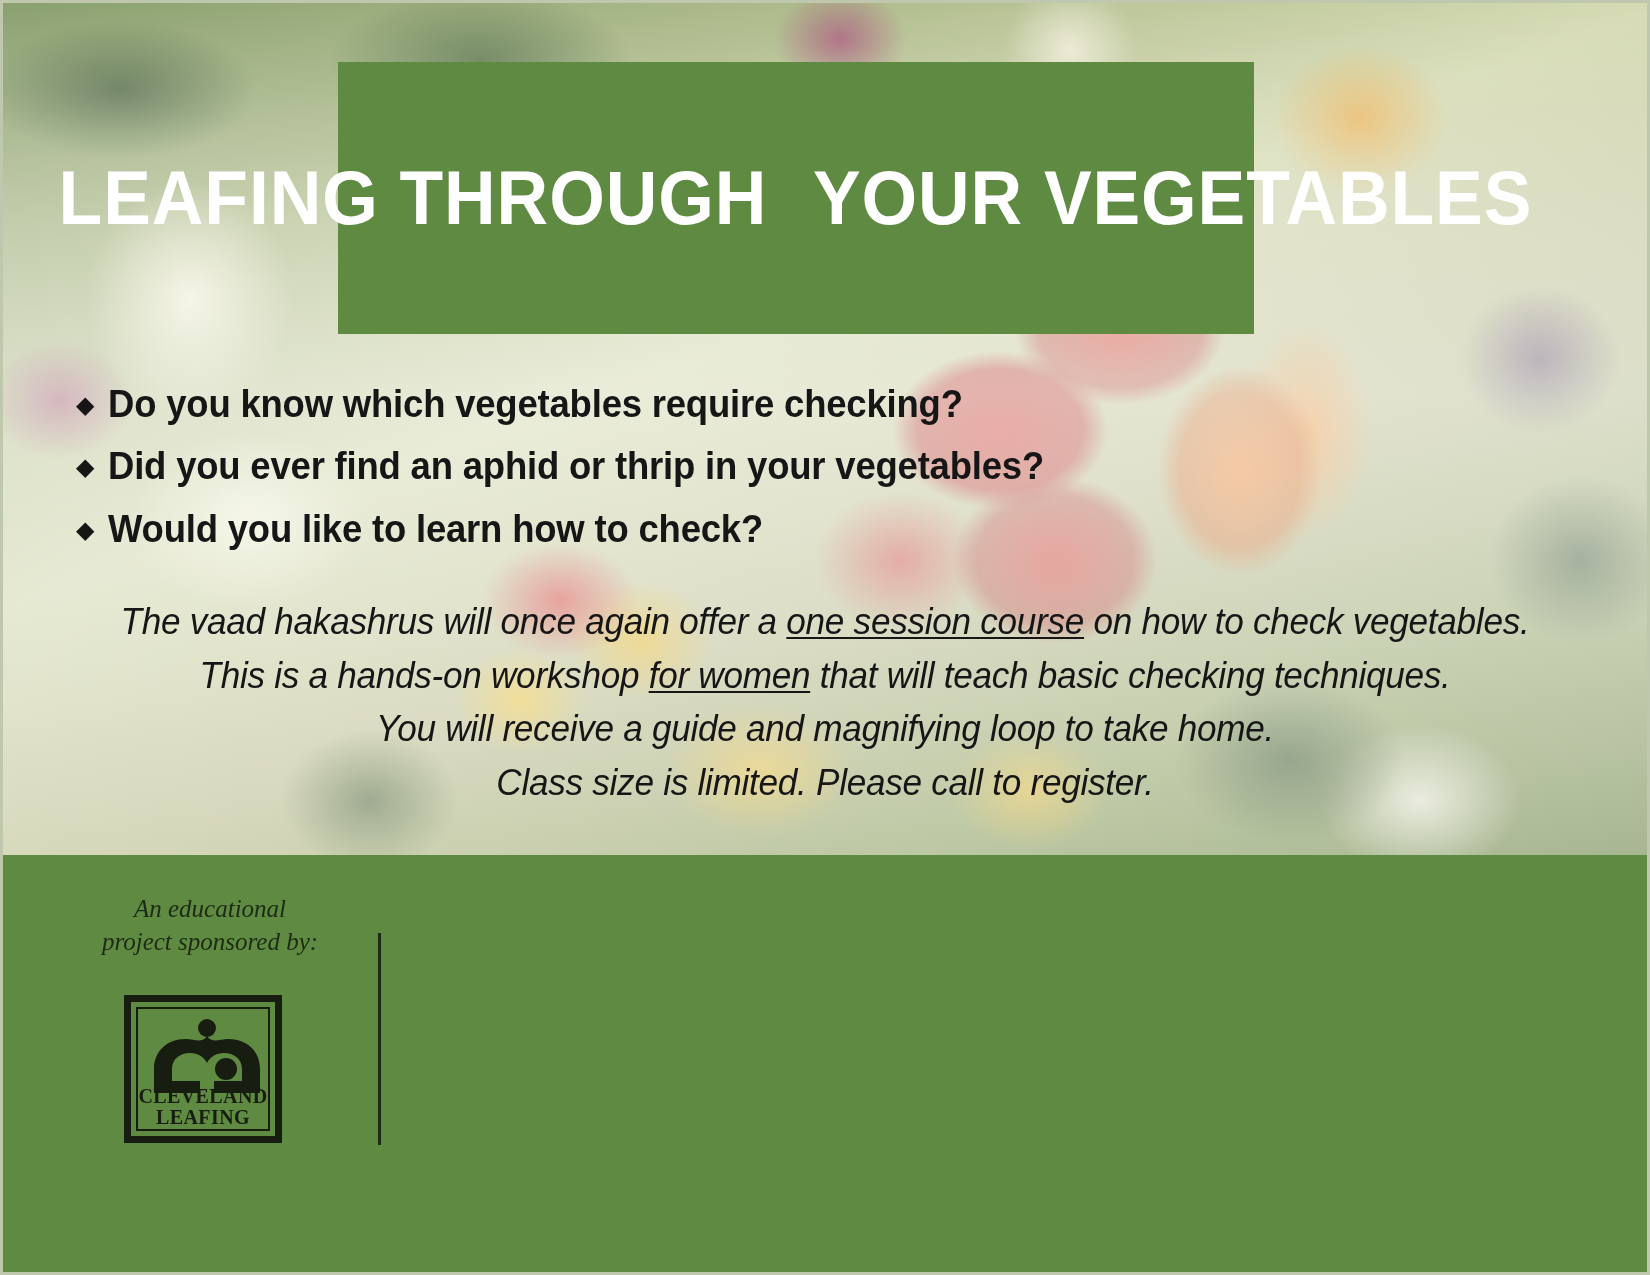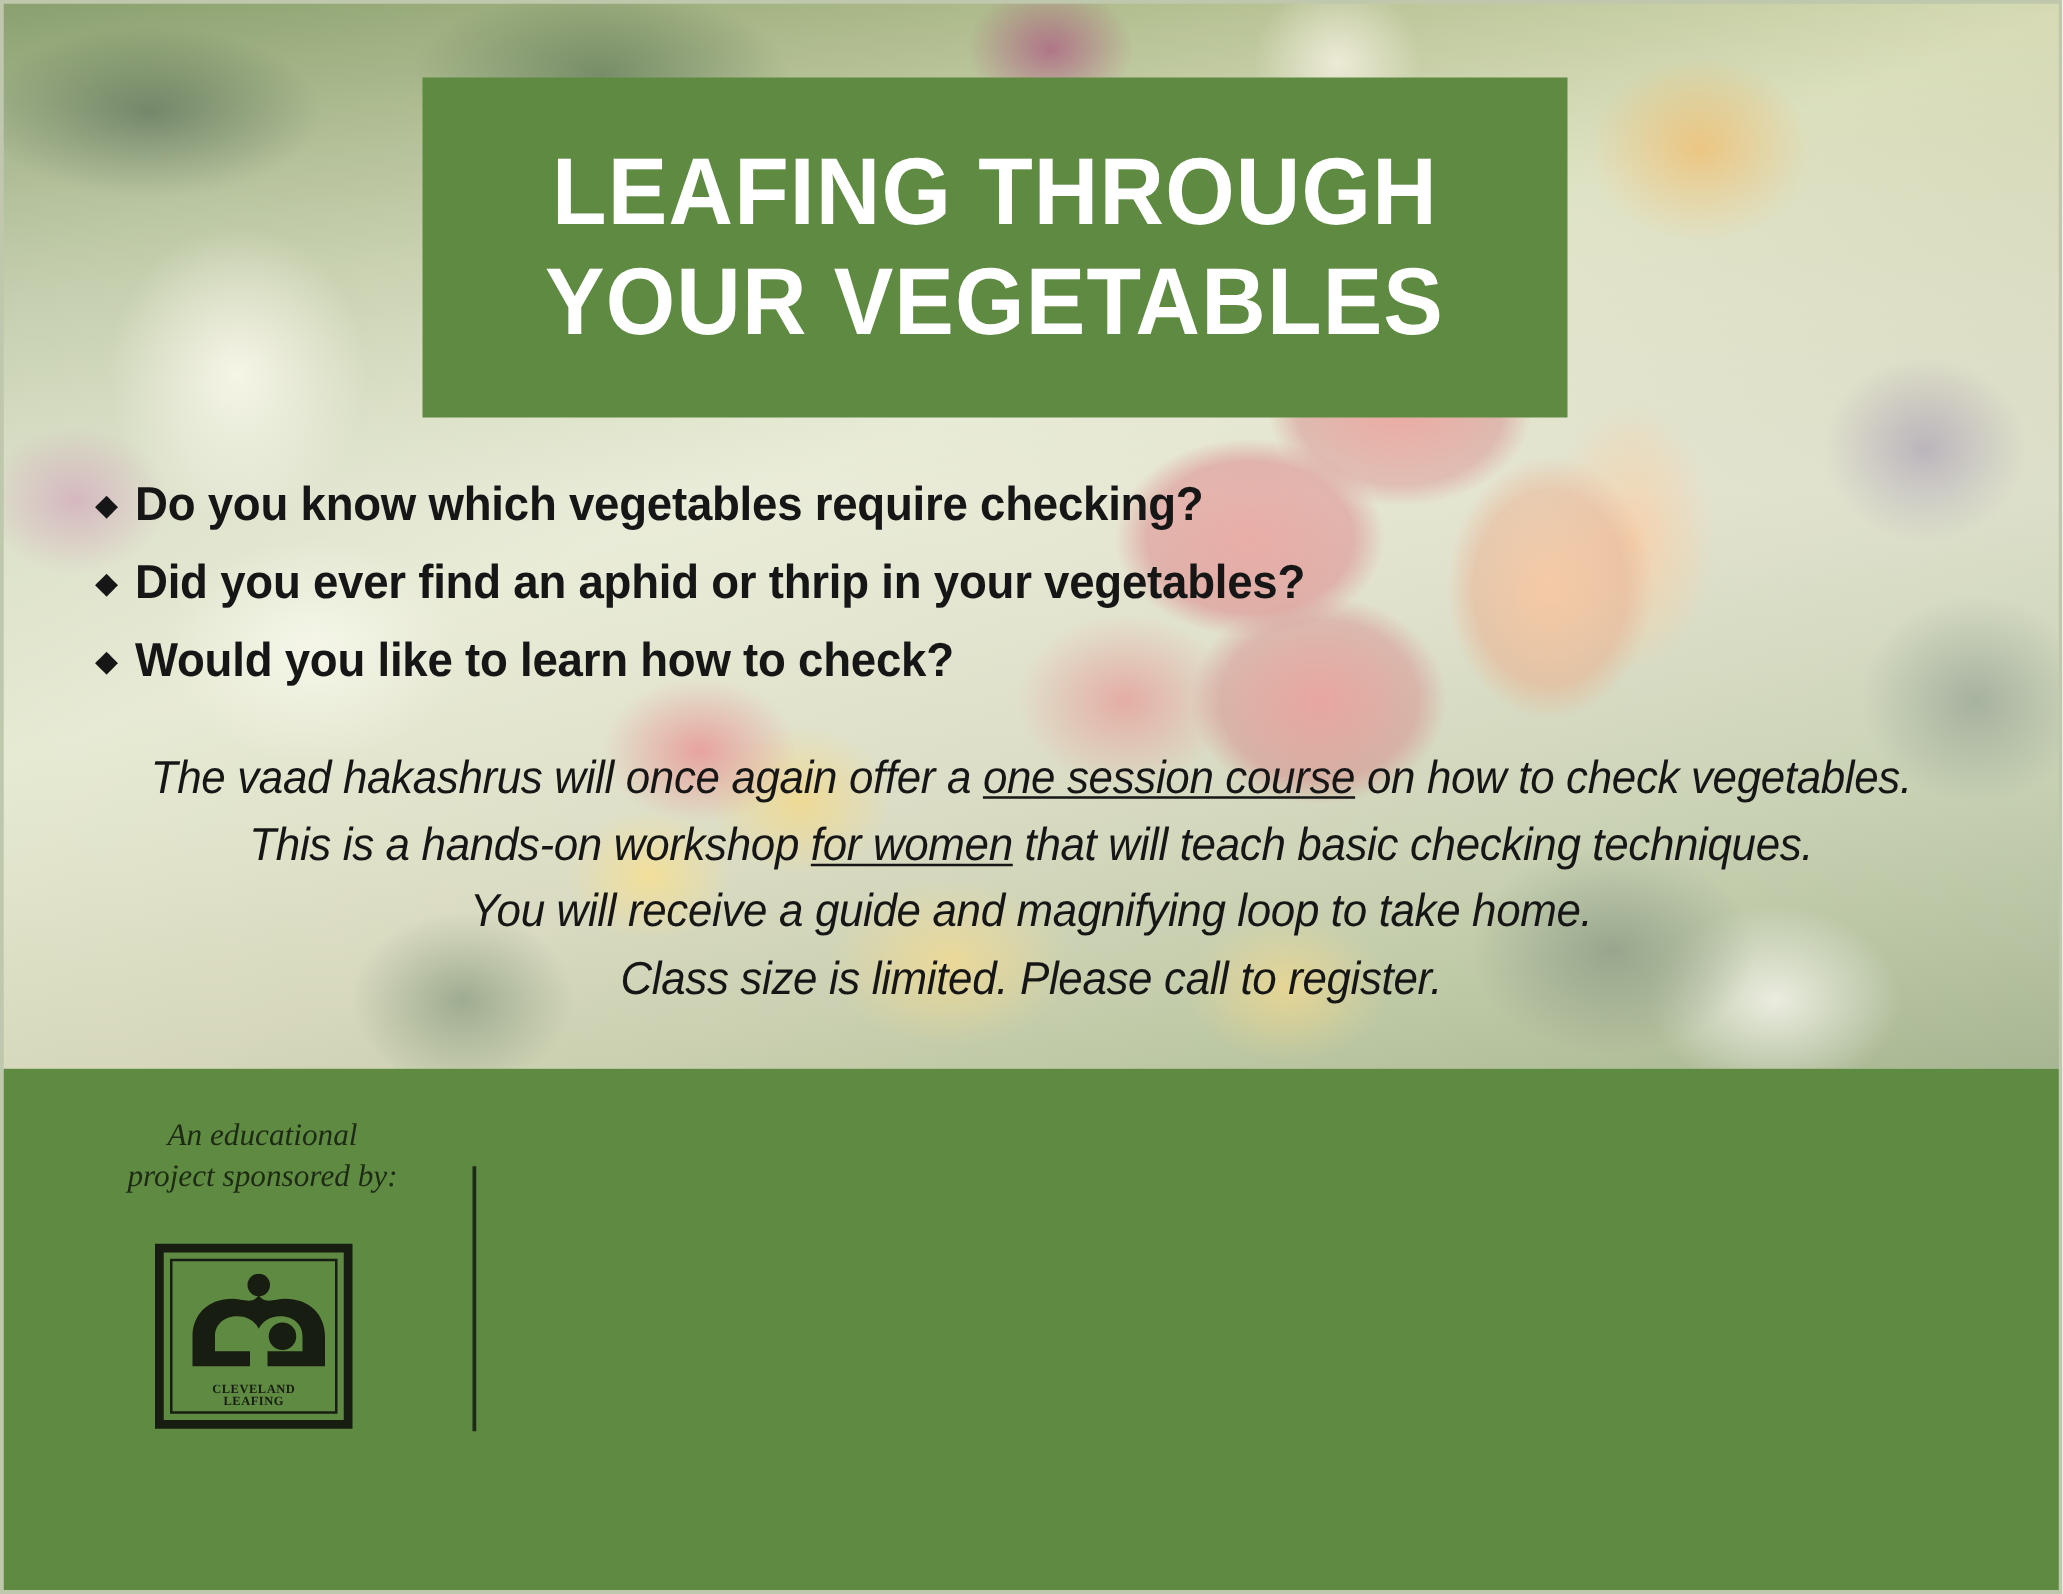--- a/index.html
+++ b/index.html
@@ -77,21 +77,20 @@
 
   
   .title-banner {
     position: absolute;
     left: 338px;
     top: 62px;
     width: 916px;
     height: 272px;
     background: #5f8a42;
     display: flex;
-    flex-direction: column;
     align-items: center;
     justify-content: center;
     z-index: 10;
   }
   .title-line {
     color: #ffffff;
     font-family: "Liberation Sans", sans-serif;
     font-weight: bold;
     font-size: 76px;
     line-height: 1.16;
@@ -213,21 +212,21 @@
     height: 78px;
   }
   .ck-words {
     position: absolute;
     left: 0;
     bottom: 2px;
     width: 100%;
     text-align: center;
     font-family: "Liberation Serif", serif;
     font-weight: bold;
-    font-size: 10px;
+    font-size: 20px;
     line-height: 1.02;
     letter-spacing: 0.4px;
     color: #181d12;
   }
 
   .vrule {
     position: absolute;
     left: 378px;
     top: 78px;
     width: 3px;

